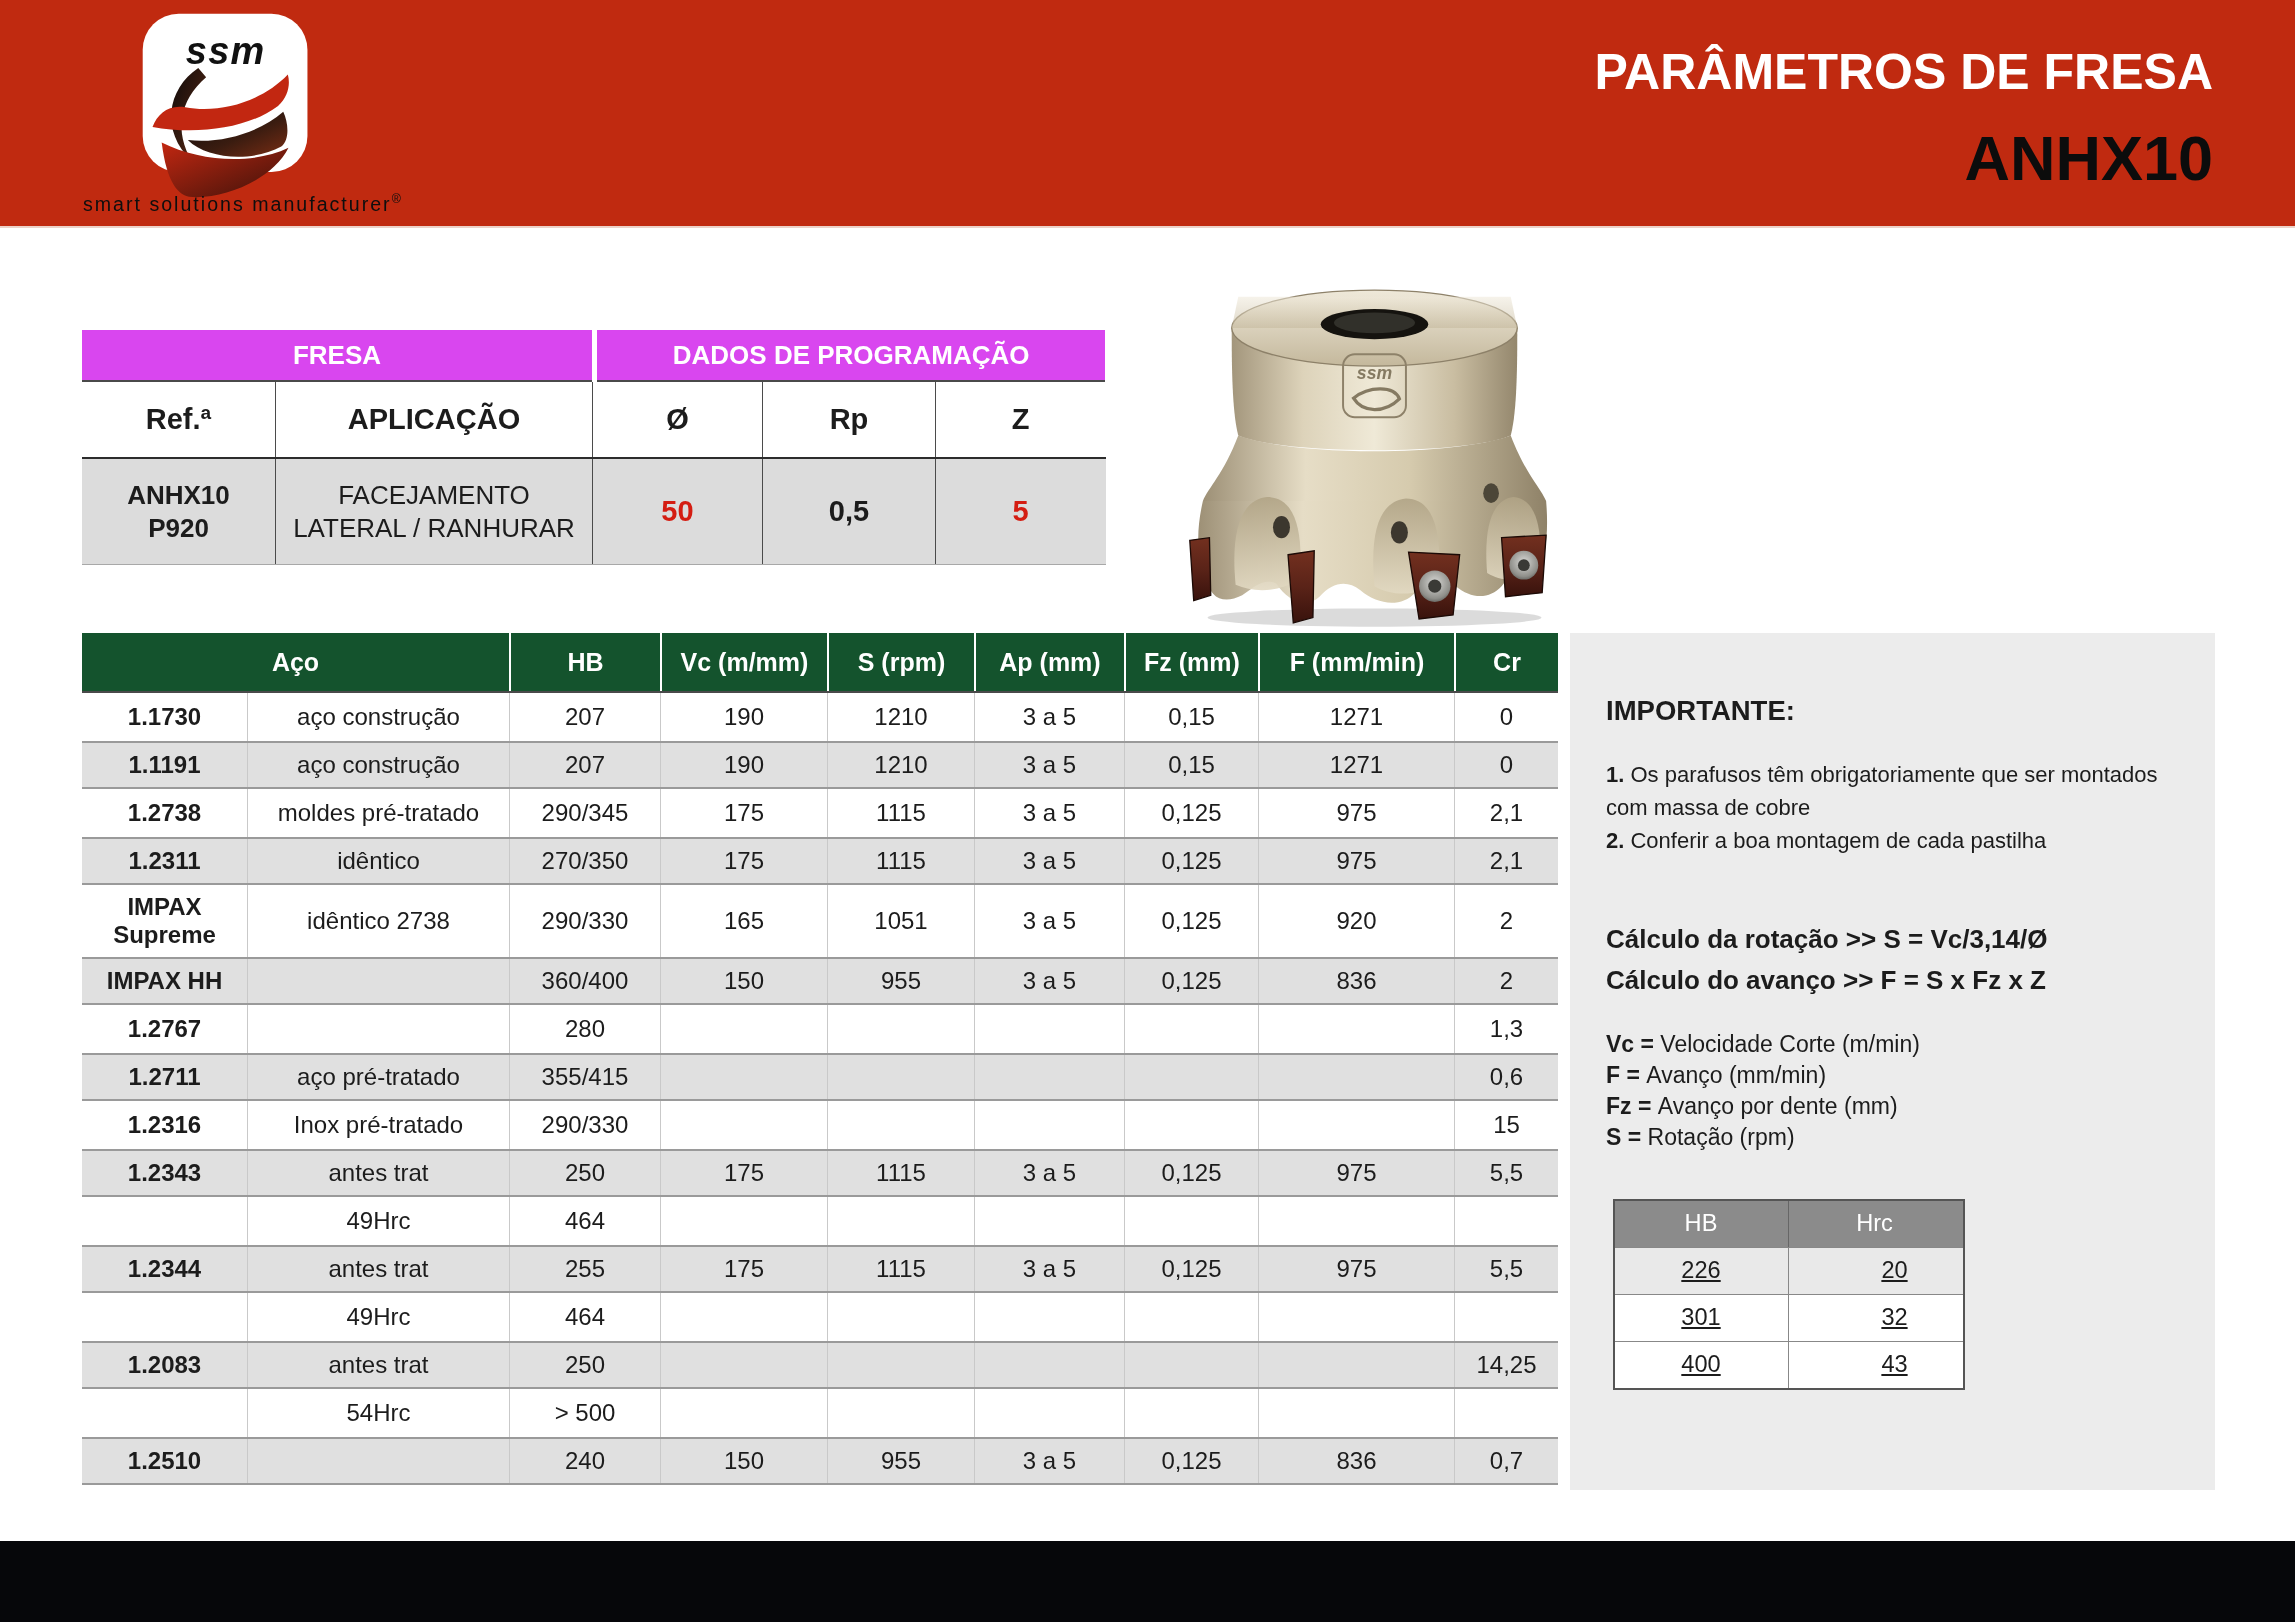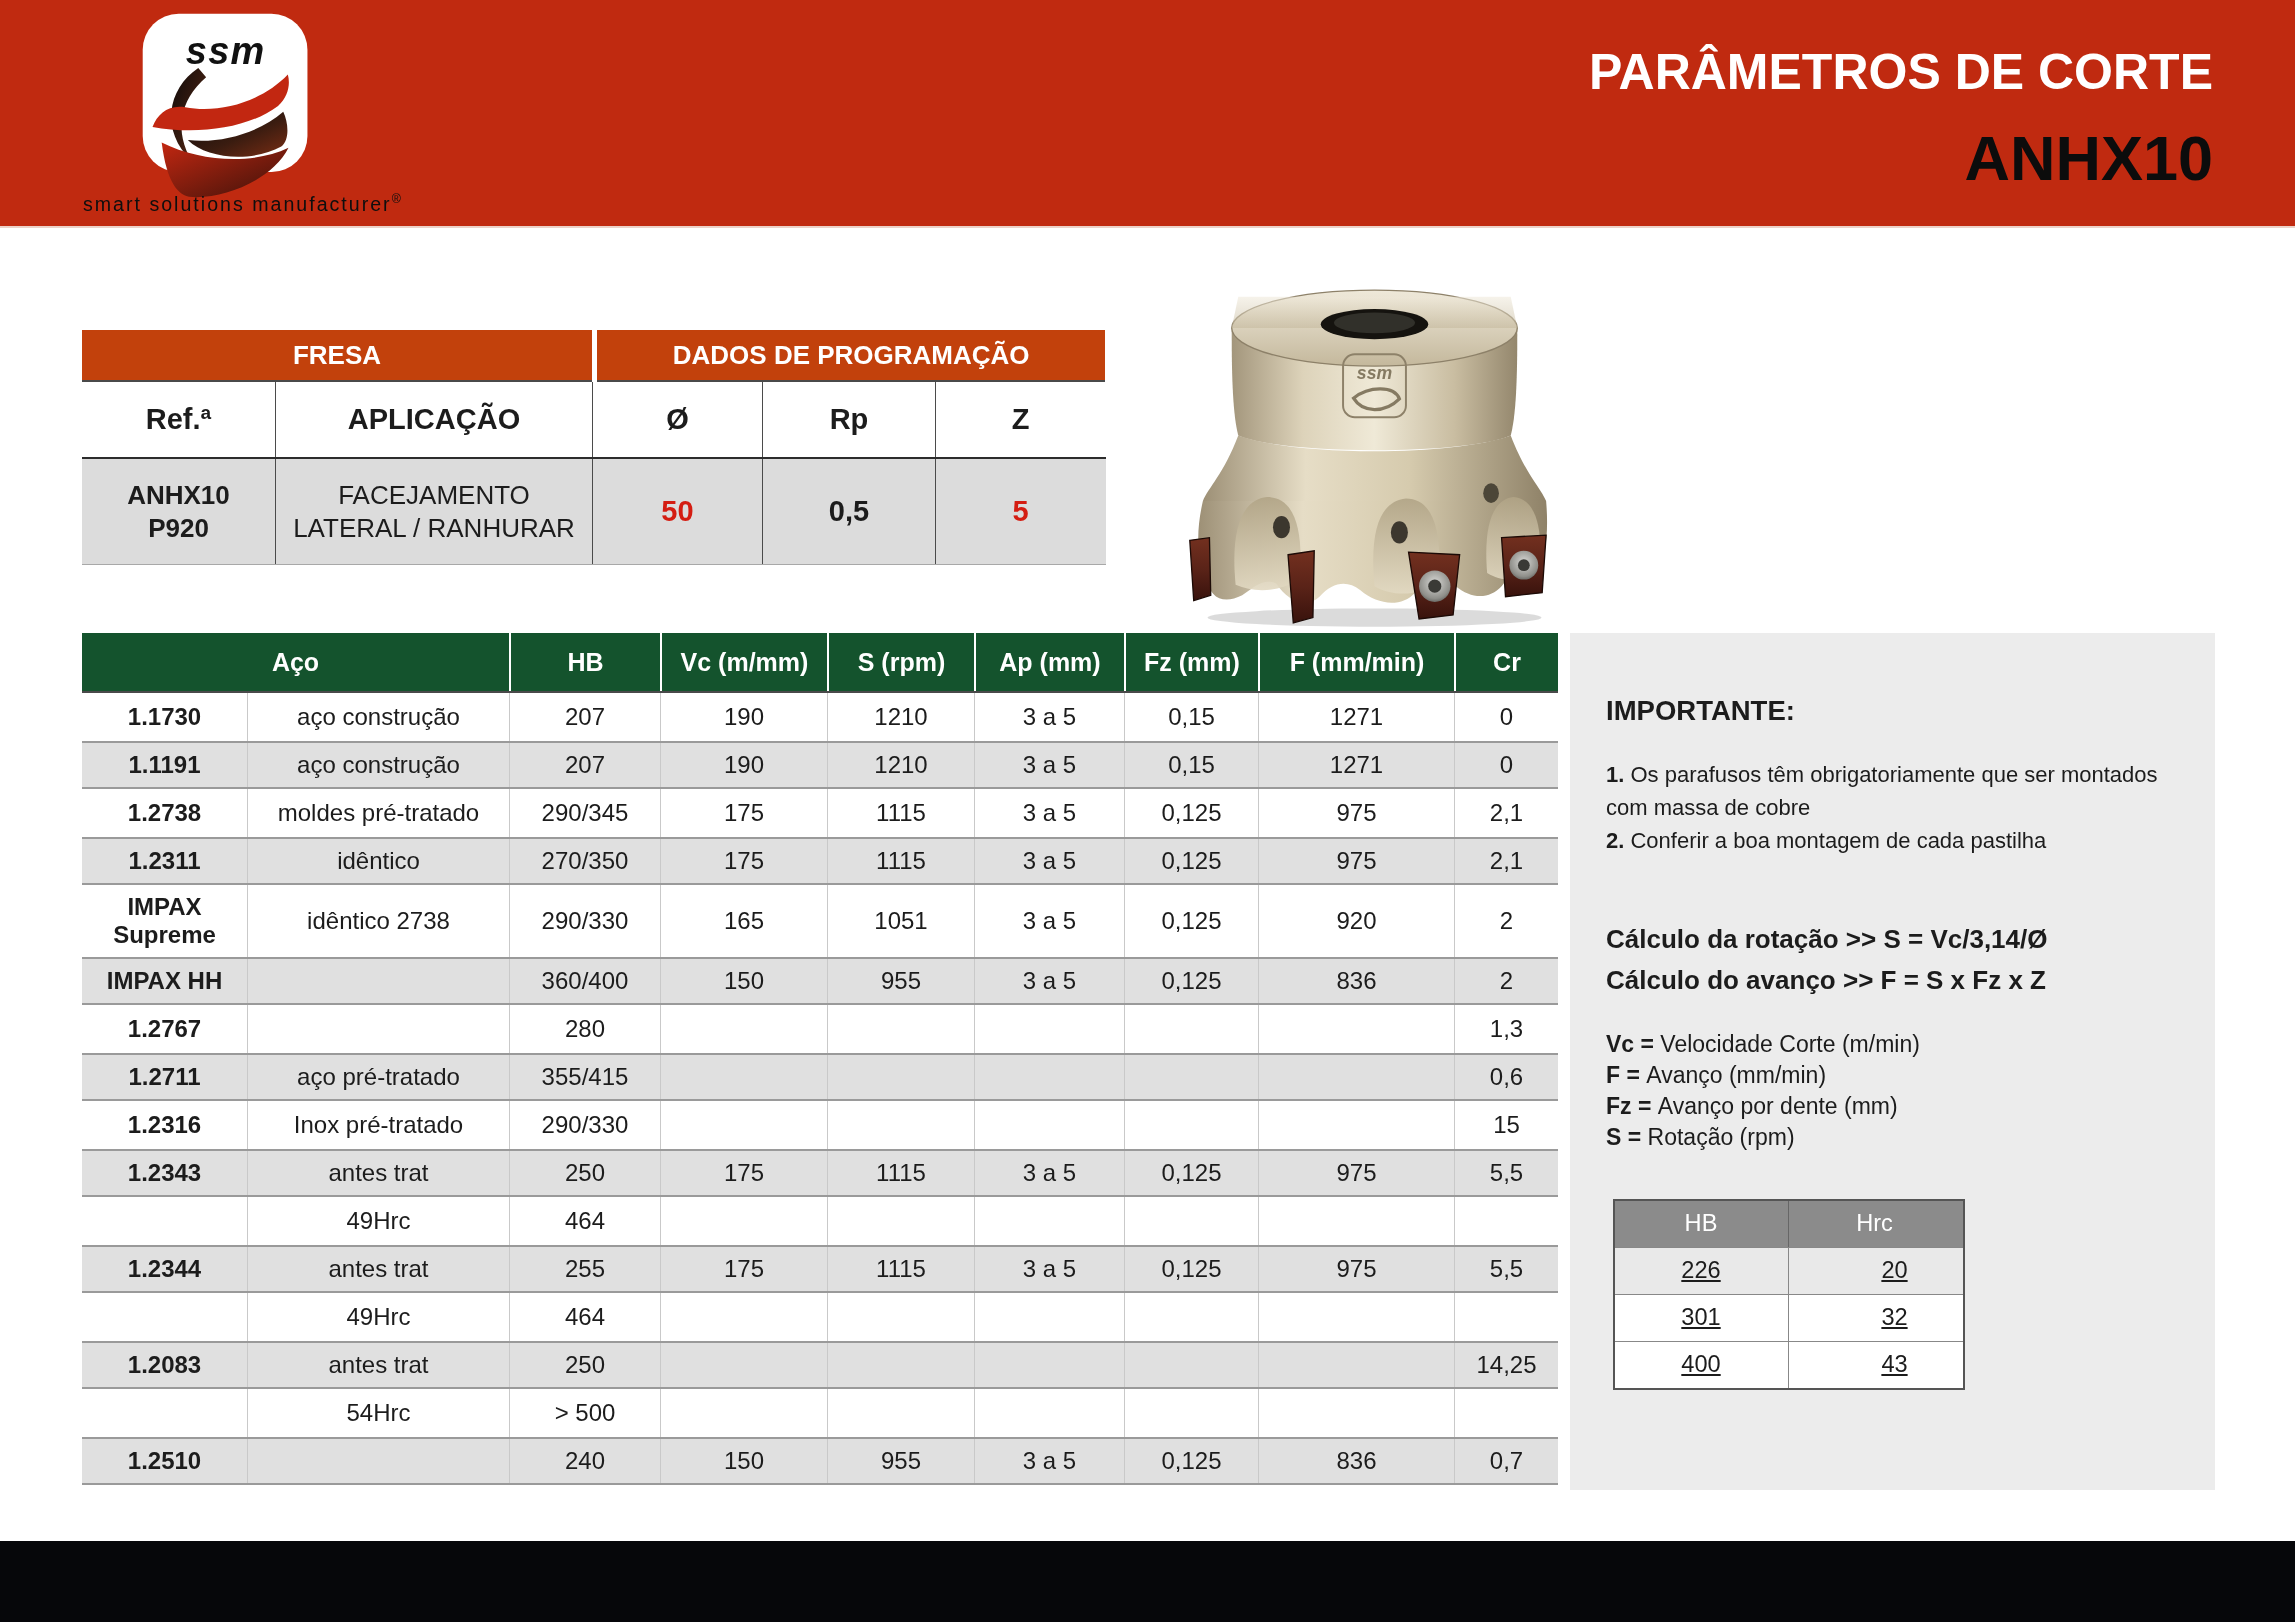--- a/index.html
+++ b/index.html
@@ -12,21 +12,21 @@
   .logo-svg{position:absolute;left:121px;top:3.9px;width:216px;height:219px;overflow:visible;}
   .tagline{position:absolute;left:83px;top:192px;font-size:19.6px;letter-spacing:2px;color:#0e0e0e;}
   .tagline sup{font-size:12.4px;}
   .main-title{position:absolute;top:43px;right:82px;font-size:50px;font-weight:800;color:#ffffff;
               letter-spacing:0;}
   .product-title{position:absolute;top:122px;right:82px;font-size:63px;font-weight:800;color:#0c0c0c;}
 
   
   .fresa{position:absolute;left:82px;top:330px;width:1024px;}
   .ft-header{display:grid;grid-template-columns:510px 508px;column-gap:5.2px;height:52px;}
-  .ft-header .hcell{background:#c2410c;color:#ffffff;display:flex;align-items:center;justify-content:center;
+  .ft-header .hcell{background:#d946ef;color:#ffffff;display:flex;align-items:center;justify-content:center;
                     font-size:26px;font-weight:700;border-bottom:2px solid #4a4a4a;}
   .ft-labels{display:grid;grid-template-columns:193px 317px 170px 173px 170px;height:75px;background:#ffffff;
              border-bottom:2.6px solid #2c2c2c;}
   .ft-labels .cell{display:flex;align-items:center;justify-content:center;font-size:29px;font-weight:700;}
   .ft-data{display:grid;grid-template-columns:193px 317px 170px 173px 170px;height:105px;background:#dcdcdc;
            border-bottom:1.3px solid #a8a8a8;}
   .ft-data .cell{display:flex;flex-direction:column;align-items:center;justify-content:center;
                  font-size:26px;line-height:1.25;}
   .ft-labels .cell + .cell,.ft-data .cell + .cell{border-left:1.3px solid #4b4b4b;}
   .ft-data .ref{font-weight:700;}
@@ -99,21 +99,21 @@
       <g>
         <path d="M 118,98 C 70,130 60,195 108,240 C 82,196 88,148 130,112 Z" fill="url(#swooshDark)"></path>
         <path d="M 255,108 C 215,150 150,168 98,158 C 72,154 56,168 48,188 C 112,200 192,192 240,156 C 256,142 259,122 255,108 Z" fill="#c22711"></path>
         <path d="M 248,165 C 210,198 150,214 102,208 C 132,238 202,242 245,218 C 258,208 256,182 248,165 Z" fill="url(#swooshDark)"></path>
         <path d="M 62,212 C 122,242 202,246 256,220 C 232,268 158,300 104,295 C 88,292 70,275 62,212 Z" fill="url(#swooshTail)"></path>
       </g>
     </svg>
     <div class="tagline">
       <span>smart solutions manufacturer</span><sup>®</sup>
     </div>
-    <div class="main-title">PARÂMETROS DE CORTE</div>
+    <div class="main-title">PARÂMETROS DE FRESA</div>
     <div class="product-title">ANHX10</div>
   </div>
 
   <div class="fresa">
     <div class="ft-header">
       <div class="hcell">FRESA</div>
       <div class="hcell">DADOS DE PROGRAMAÇÃO</div>
     </div>
     <div class="ft-labels">
       <div class="cell">Ref.ª</div>

